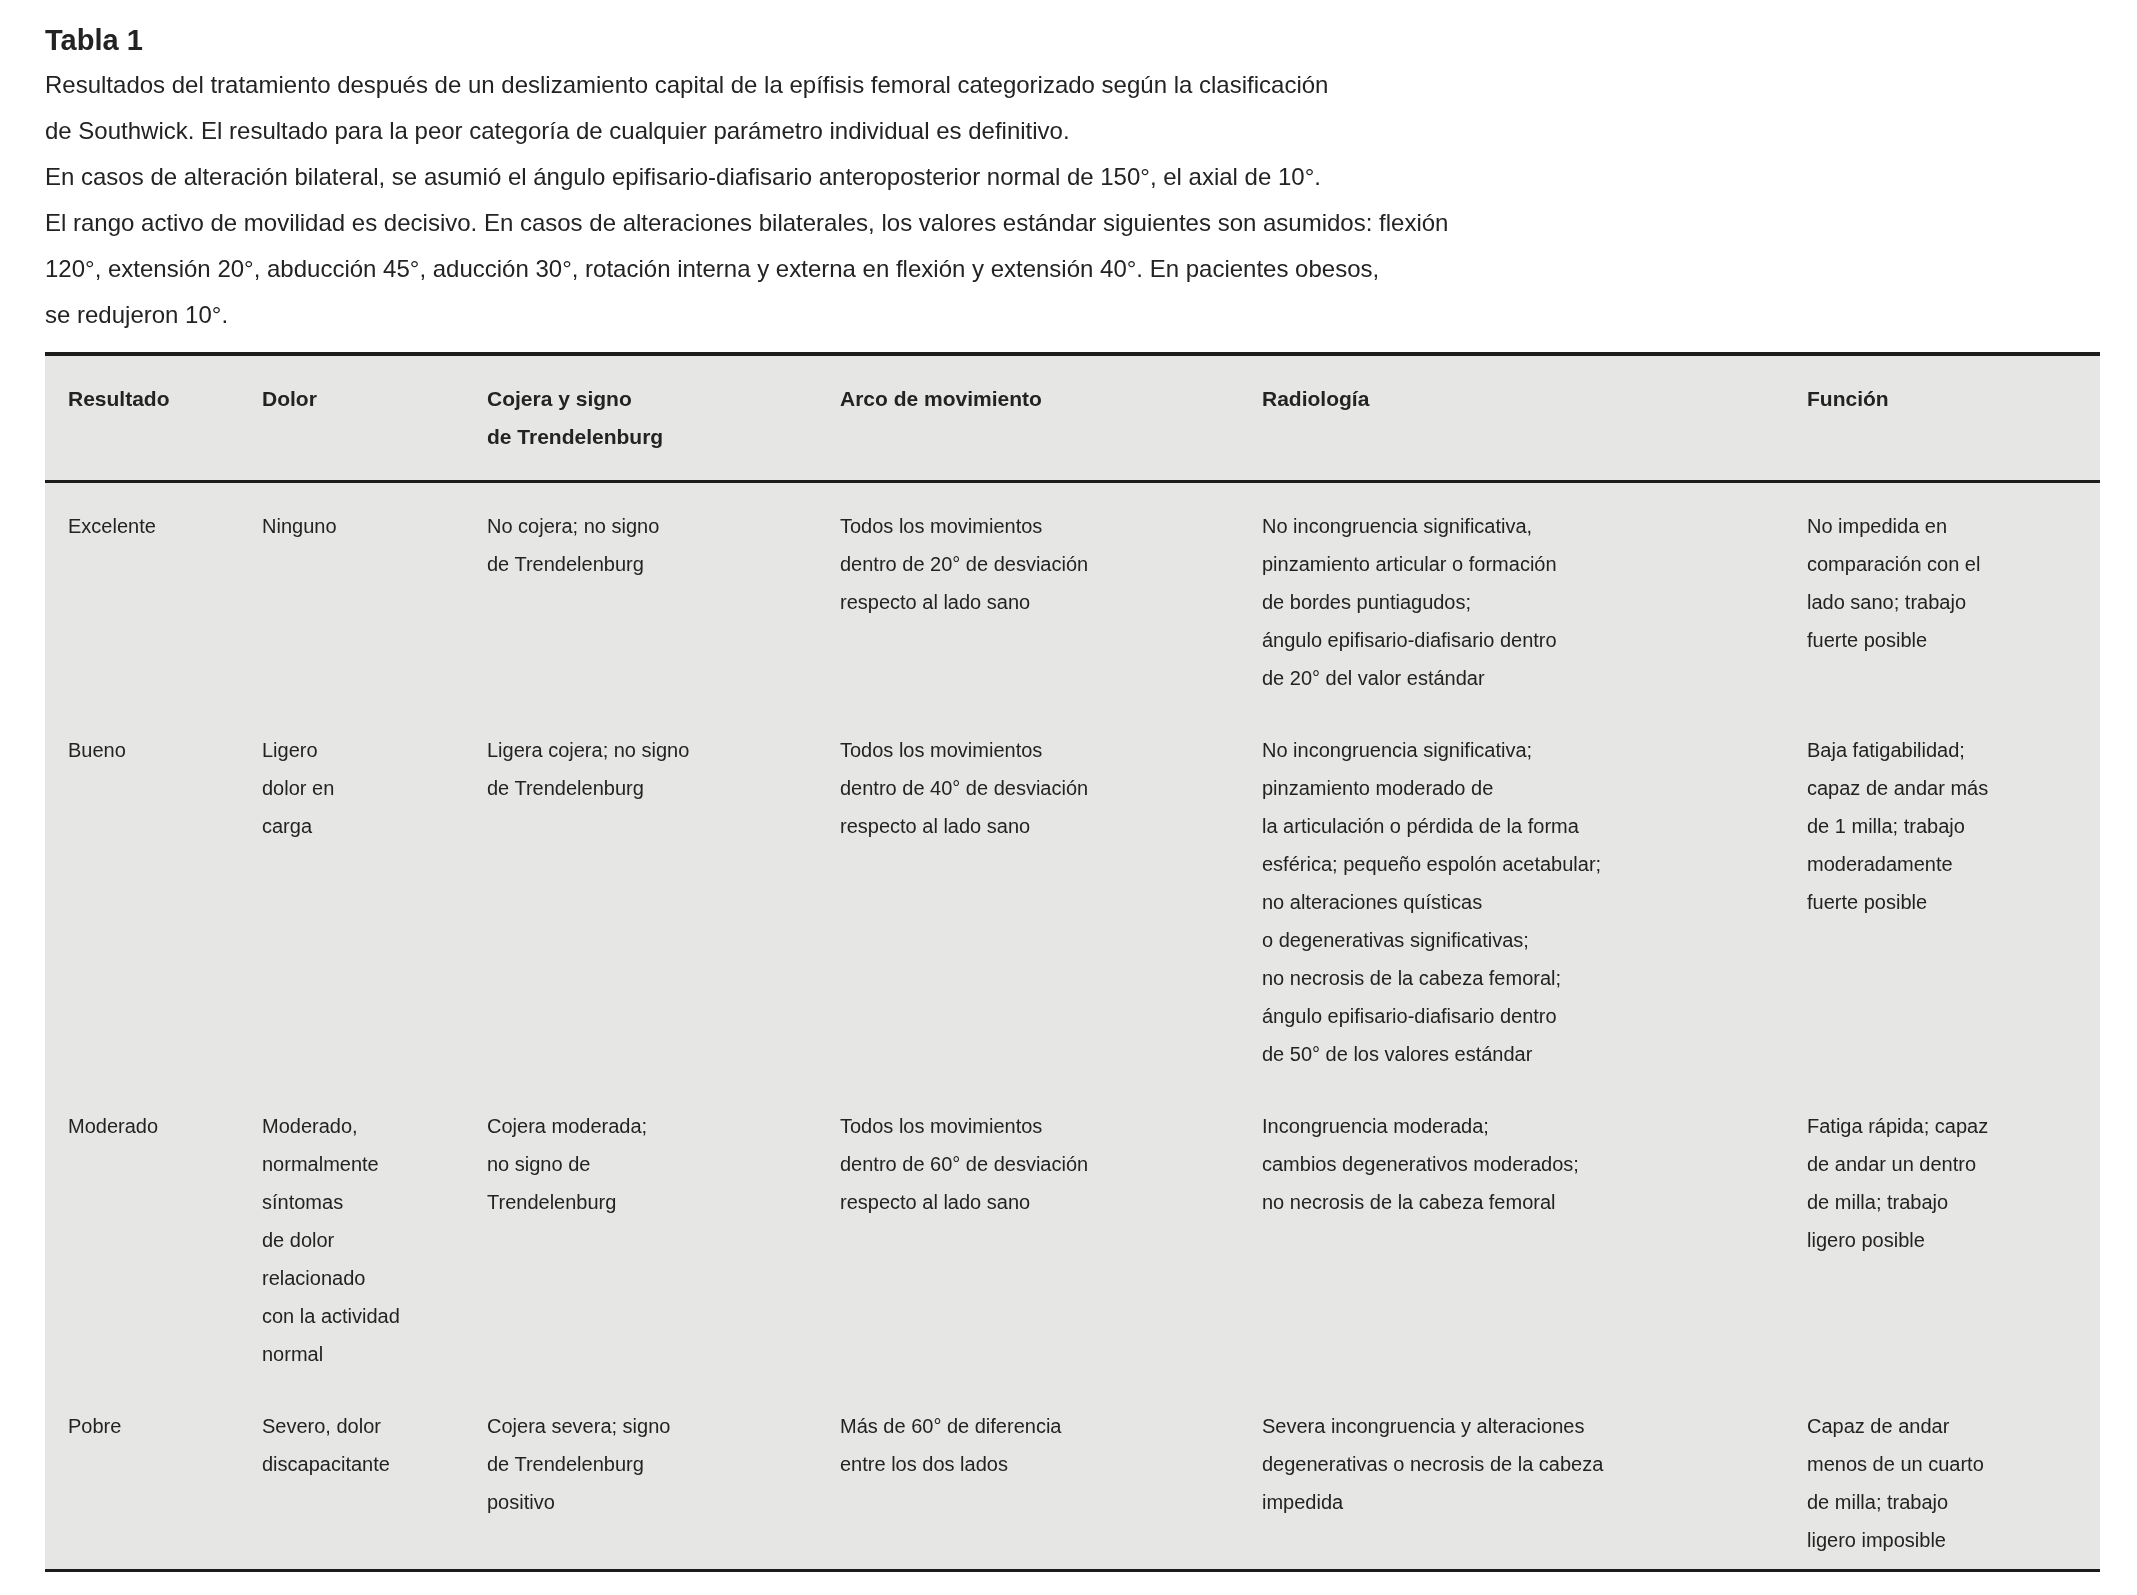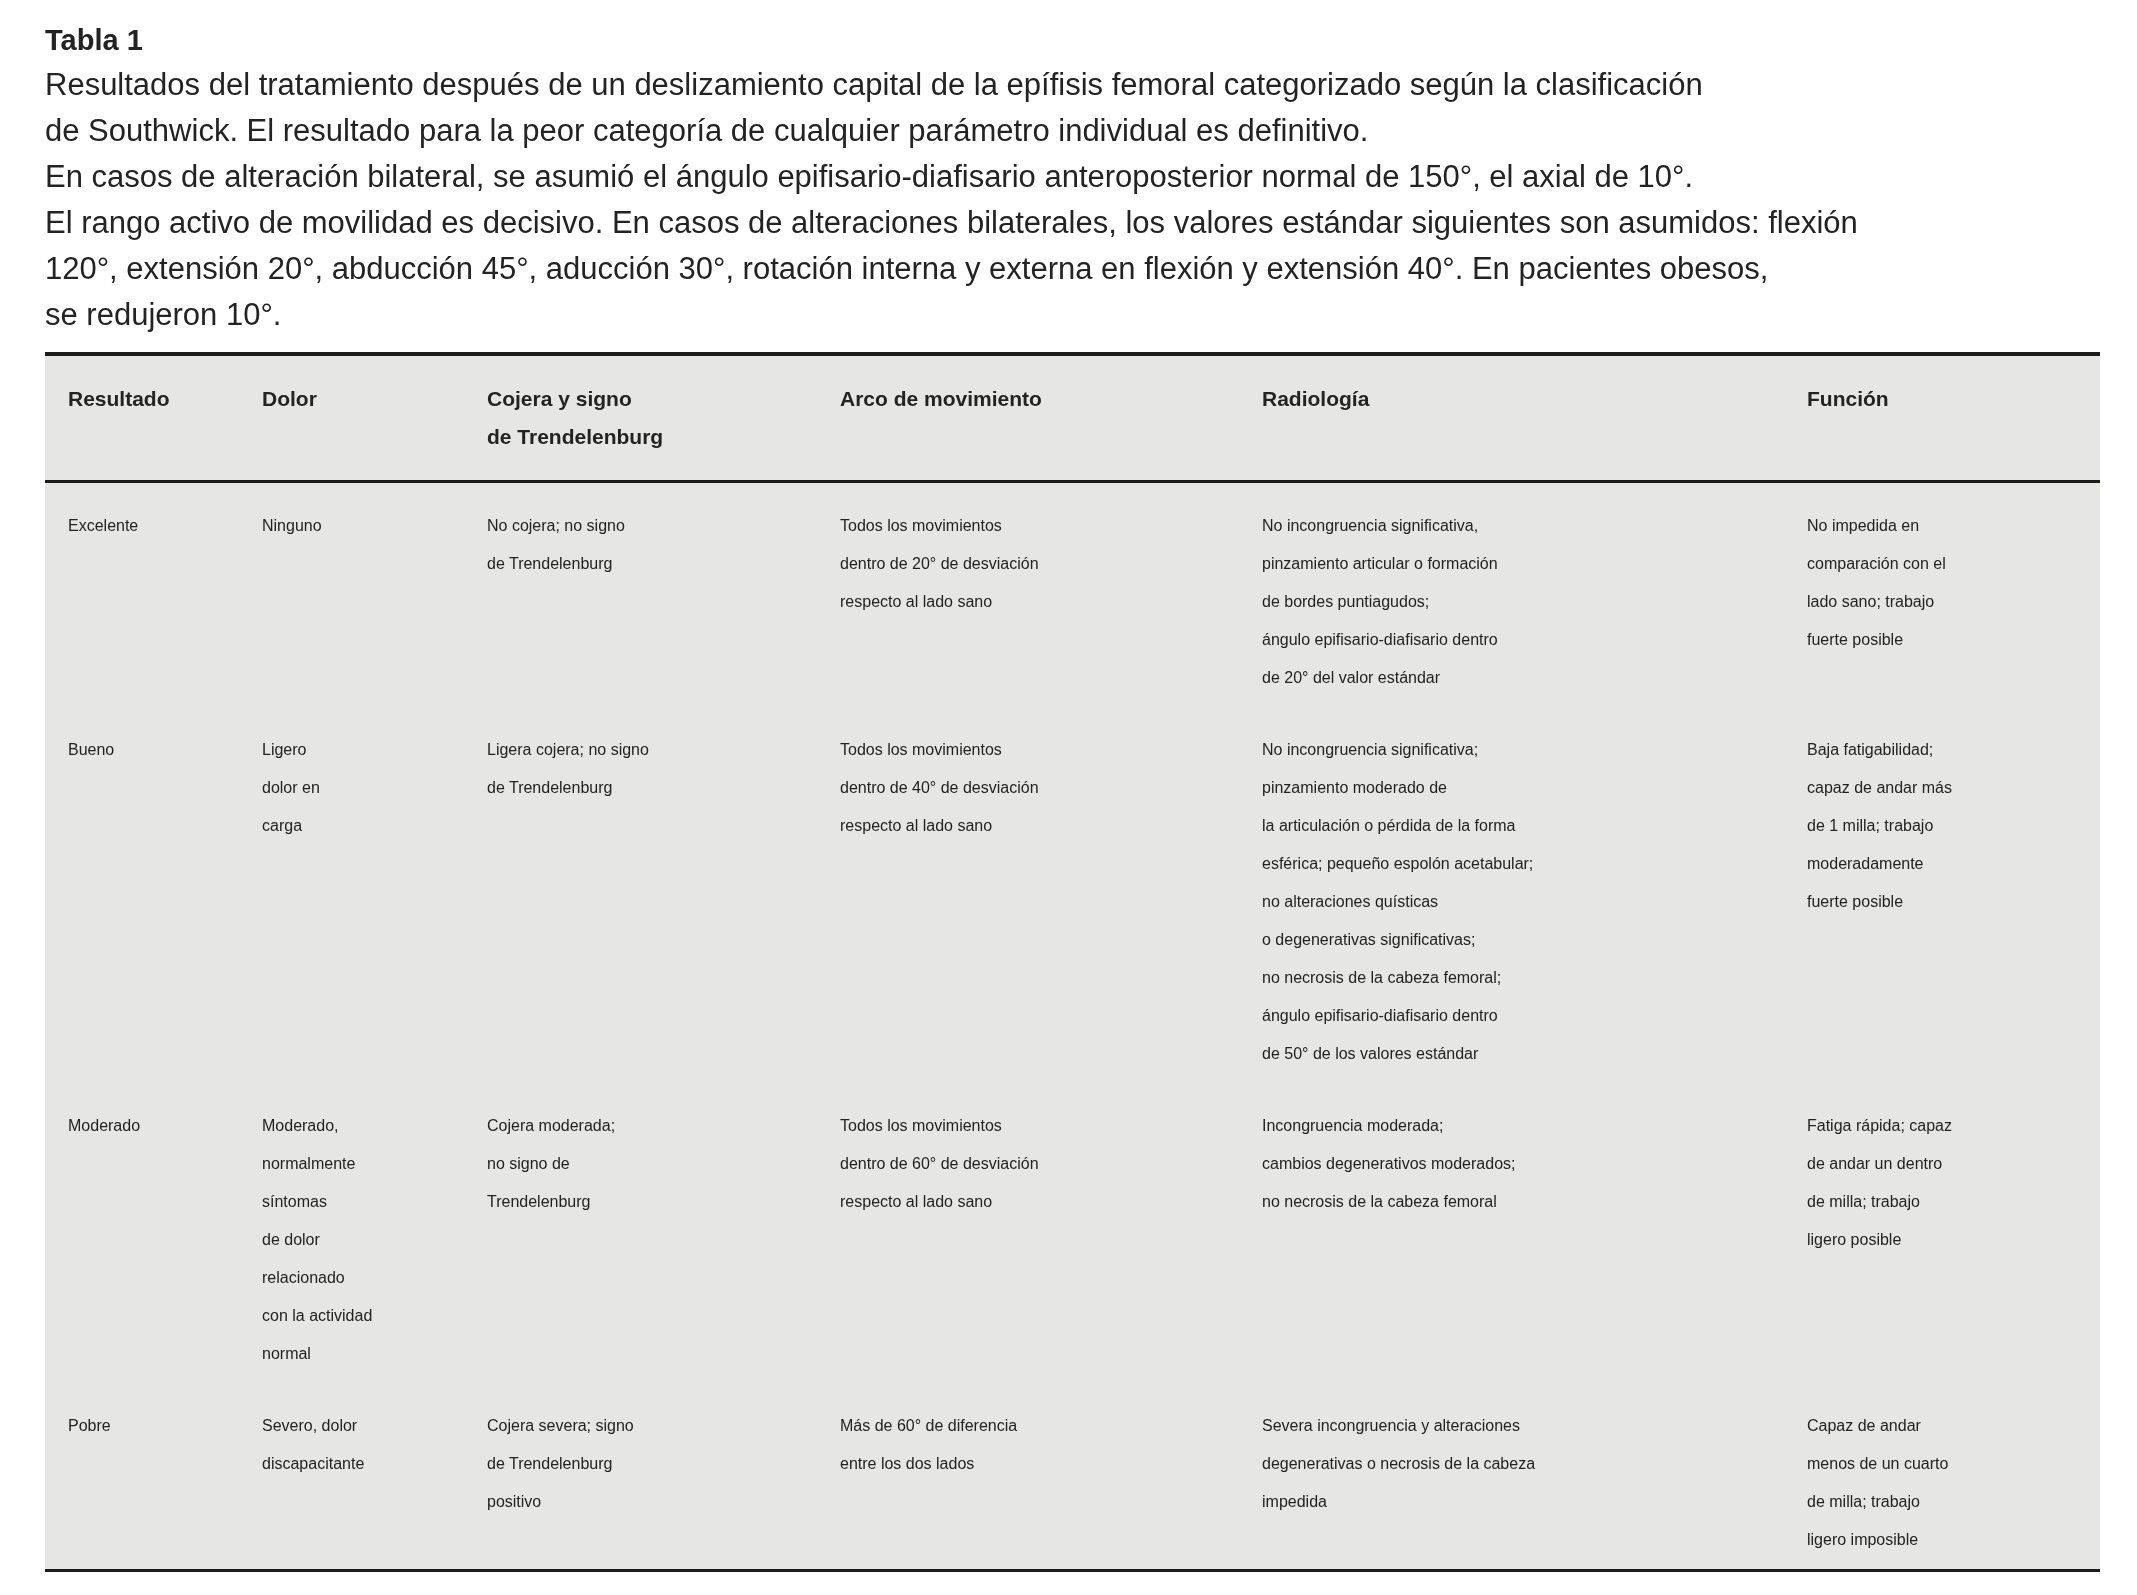--- a/index.html
+++ b/index.html
@@ -18,21 +18,21 @@
     overflow: hidden;
     border-radius: 6px;
   }
   .doc-title {
     font-size: 29px;
     font-weight: bold;
     line-height: 44px;
     margin: 0;
   }
   .doc-caption {
-    font-size: 31px;
+    font-size: 24px;
     line-height: 46px;
     margin: 0;
     white-space: pre-line;
   }
   table.results {
     border-collapse: collapse;
     table-layout: fixed;
     width: 2055px;
     margin-top: 14px;
     background: #e6e6e5;
@@ -43,21 +43,21 @@
     text-align: left;
     font-size: 21px;
     font-weight: bold;
     line-height: 38px;
     vertical-align: top;
     padding: 24px 20px 24px 0;
     border-bottom: 3px solid #1c1c1c;
     white-space: pre-line;
   }
   table.results td {
-    font-size: 16px;
+    font-size: 20px;
     line-height: 38px;
     vertical-align: top;
     padding: 24px 20px 10px 0;
     white-space: pre-line;
   }
   table.results th:first-child,
   table.results td:first-child {
     padding-left: 23px;
   }
 </style>

